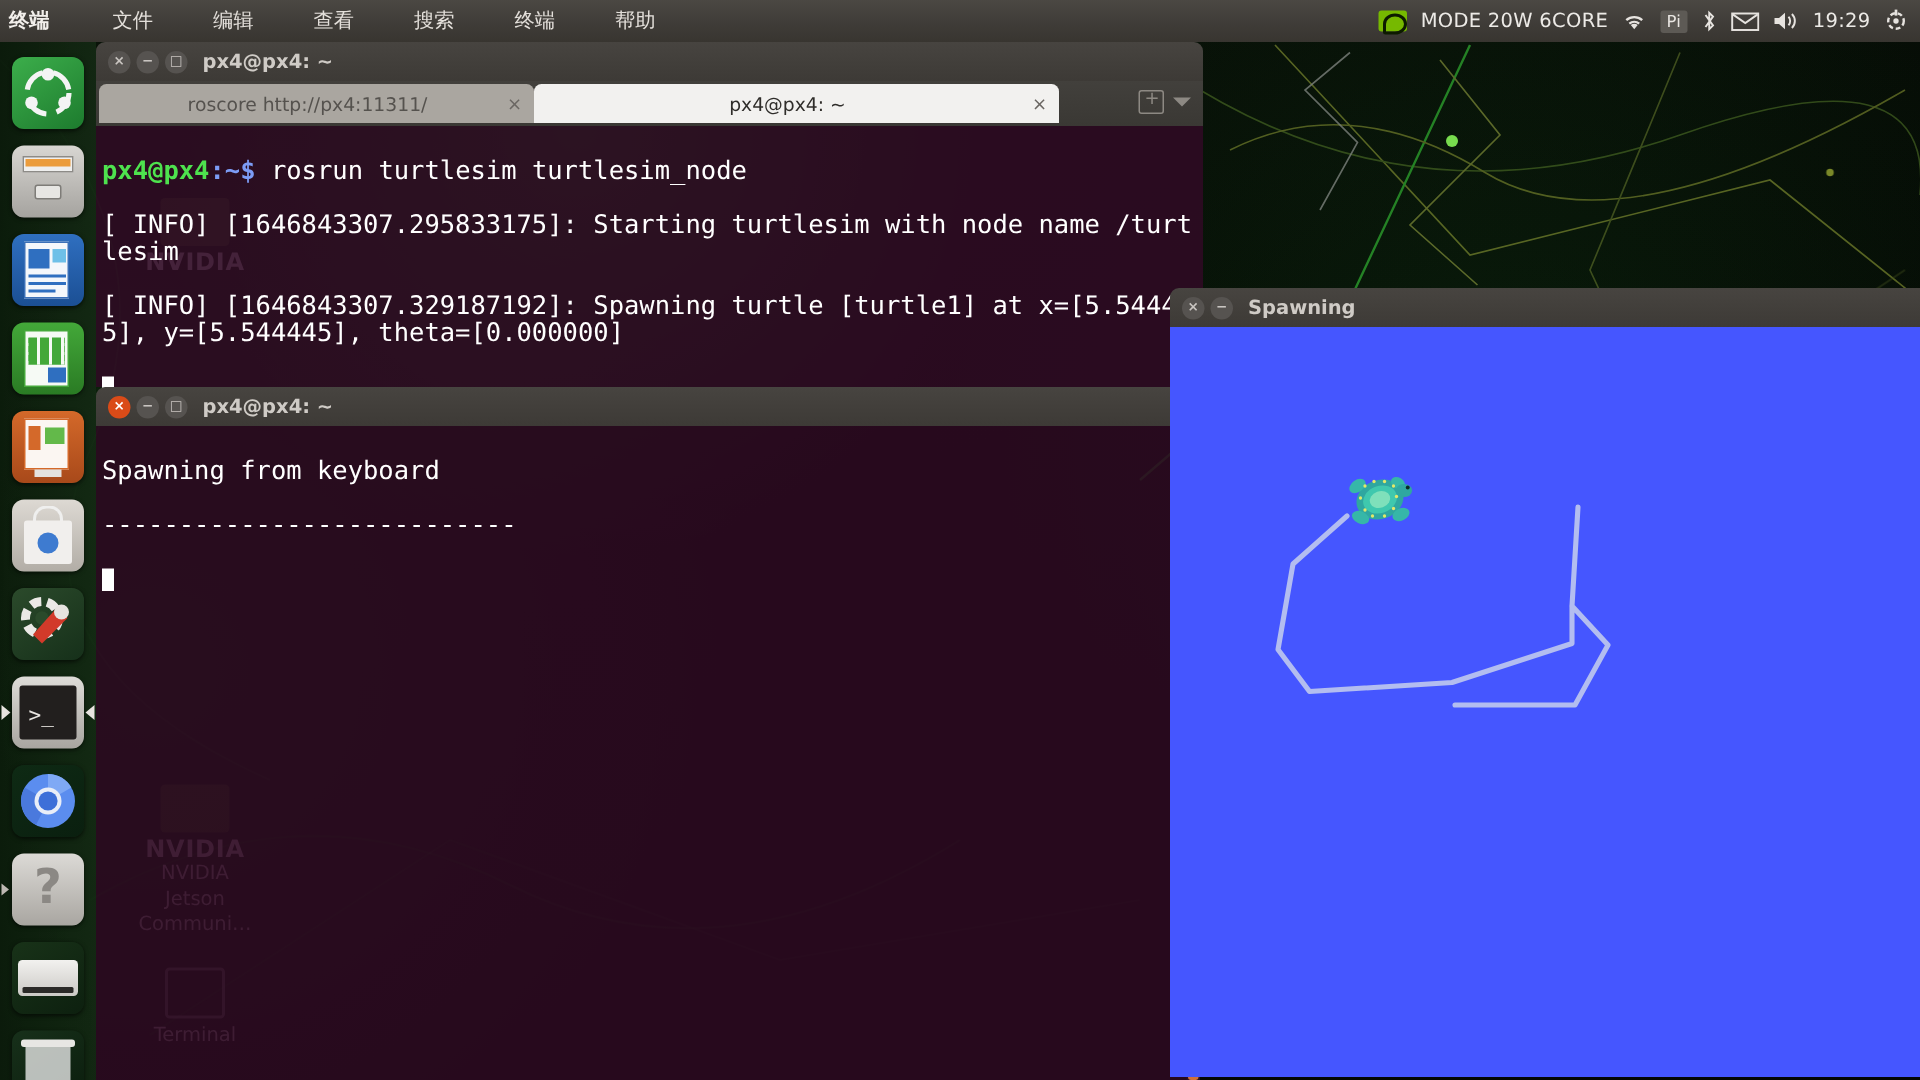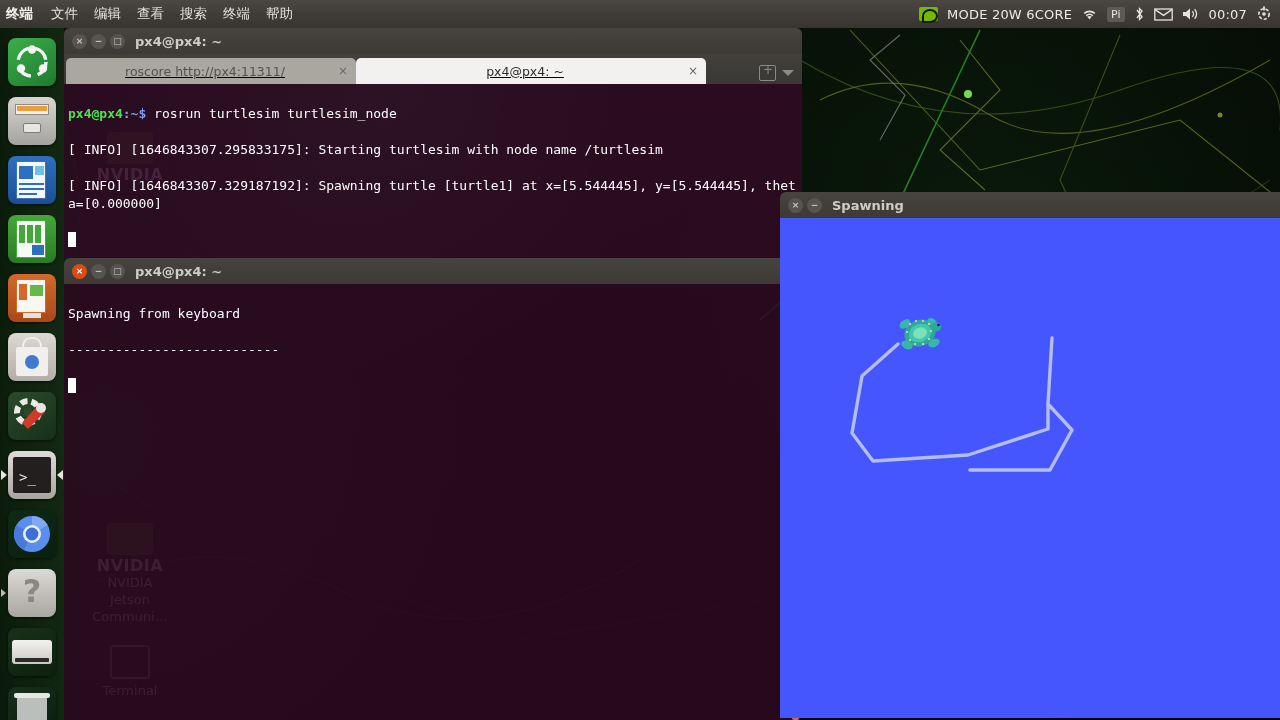--- a/index.html
+++ b/index.html
@@ -23,21 +23,21 @@
   #desktop svg{ position:absolute; left:0; top:0; }
 
   
   #toppanel{
     position:absolute; left:0; top:0; width:1280px; height:28px;
     background:linear-gradient(180deg,#4b4843 0%,#403d39 50%,#383530 100%);
     display:flex; align-items:center; color:#dedad5; font-size:13.5px;
     z-index:200;
   }
   #toppanel .appname{ padding:0 10px 0 6px; font-weight:bold; color:#f2efeb; }
-  #toppanel .mi{ padding:0 8px; color:#e3dfda; cursor:default; }
+  #toppanel .mi{ padding:0 8px; color:#e3dfda; cursor:default;margin-left:24px; }
   #toppanel .spacer{ flex:1; }
   #toppanel .tray{ display:flex; align-items:center; gap:9px; padding-right:8px; }
   #toppanel .tray .txt{ font-size:13px; color:#eceae6; letter-spacing:.2px;}
   .nvlogo{ width:19px;height:14px; background:#76b900; border-radius:2px; position:relative; display:inline-block;}
   .nvlogo:after{content:"";position:absolute;left:3px;top:2px;width:12px;height:10px;border:2px solid #0d1b00;border-radius:50% 50% 50% 10%;}
   .pibox{ background:#5d5a55; color:#e8e5e1; font-size:11px; padding:1px 4px; border-radius:2px;}
 
   
   #launcher{
     position:absolute; left:0; top:28px; width:64px; height:692px;
@@ -61,34 +61,34 @@
   .wtitle{
     height:26px; display:flex; align-items:center; padding:0 8px;
     background:linear-gradient(180deg,#474440 0%,#3d3a36 100%);
     border-top-left-radius:6px; border-top-right-radius:6px;
     color:#cfcbc6; font-size:13px; font-weight:bold;
   }
   .wbtns{ display:flex; gap:4px; margin-right:10px;}
   .wb{ width:15px;height:15px;border-radius:50%; background:#565350; display:flex;align-items:center;justify-content:center; color:#c9c5c1; font-size:9px; line-height:1;}
   .wb.close-on{ background:#da4b18; color:#fff;}
   .wtabs{
-    height:30px; background:linear-gradient(180deg,#42403c,#3a3834); display:flex; align-items:flex-end; padding:0 2px;text-decoration:underline;
+    height:30px; background:linear-gradient(180deg,#42403c,#3a3834); display:flex; align-items:center; padding:0 2px;
   }
   .wtab{ height:26px; min-width:140px; display:flex; align-items:center; justify-content:center; position:relative;
          border-top-left-radius:5px;border-top-right-radius:5px; font-size:12.5px; padding:0 22px 0 10px;}
   .wtab.inactive{ background:#aaa6a0; color:#55524e;}
   .wtab.active{ background:#f2f1ef; color:#2f2d2a;}
   .wtab .x{ position:absolute; right:8px; font-size:12px; color:#6b6763;}
   .tabtools{ margin-left:auto; display:flex; align-items:center; gap:6px; padding:0 6px 3px 6px;}
   .newtab{ width:17px;height:16px; border:1.5px solid #8d8983; border-radius:2px; position:relative;}
   .newtab:after{content:"+";position:absolute;left:3px;top:-3px;color:#8d8983;font-size:12px;}
   .chev{ width:0;height:0;border-left:6px solid transparent;border-right:6px solid transparent;border-top:6px solid #8d8983;}
   .term{
     font-family:"DejaVu Sans Mono","Liberation Mono",monospace;
-    font-size:13px; line-height:18px; color:#ffffff; padding:3px 4px;
+    font-size:17px; line-height:18px; color:#ffffff; padding:3px 4px;
     white-space:pre-wrap; word-break:break-all; position:relative;
   }
   .term .prompt{ color:#4ee24e; font-weight:bold;}
   .term .path{ color:#7c9cf5; font-weight:bold;}
   .cursor{ display:inline-block; width:8px;height:15px; background:#ffffff; vertical-align:-3px;}
   .scrollbar{ position:absolute; right:0; top:0; width:9px; bottom:0; background:#2a1223;}
   .scrollthumb{ position:absolute; right:1px; width:7px; background:#d0703c; border-radius:2px;}
 
   
   #turtlesim{ position:absolute; left:780px; top:192px; width:500px; height:528px; z-index:80;}
@@ -159,21 +159,21 @@
     </svg>
     <svg width="19" height="13" viewBox="0 0 19 13">
       <rect x="0.8" y="1" width="17.4" height="11" stroke="#e6e3df" stroke-width="1.3" fill="none"></rect>
       <path d="M1.2 1.6 L9.5 7.4 L17.8 1.6" stroke="#e6e3df" stroke-width="1.3" fill="none"></path>
     </svg>
     <svg width="18" height="14" viewBox="0 0 18 14">
       <path d="M1 5 H4 L8 1.5 V12.5 L4 9 H1 Z" fill="#e6e3df"></path>
       <path d="M10.3 4.2 A4 4 0 0 1 10.3 9.8" stroke="#e6e3df" stroke-width="1.3" fill="none"></path>
       <path d="M12.6 2.3 A6.6 6.6 0 0 1 12.6 11.7" stroke="#e6e3df" stroke-width="1.3" fill="none"></path>
     </svg>
-    <span class="txt">00:07</span>
+    <span class="txt">19:29</span>
     <svg width="16" height="16" viewBox="0 0 16 16">
       <circle cx="8" cy="8" r="5.2" stroke="#e6e3df" stroke-width="1.6" fill="none" stroke-dasharray="3.2 1.9"></circle>
       <rect x="7.1" y="0.4" width="1.8" height="4" fill="#e6e3df"></rect>
       <circle cx="8" cy="8" r="1.8" fill="#e6e3df"></circle>
     </svg>
   </div>
 </div>
 
 <div id="launcher">
 

